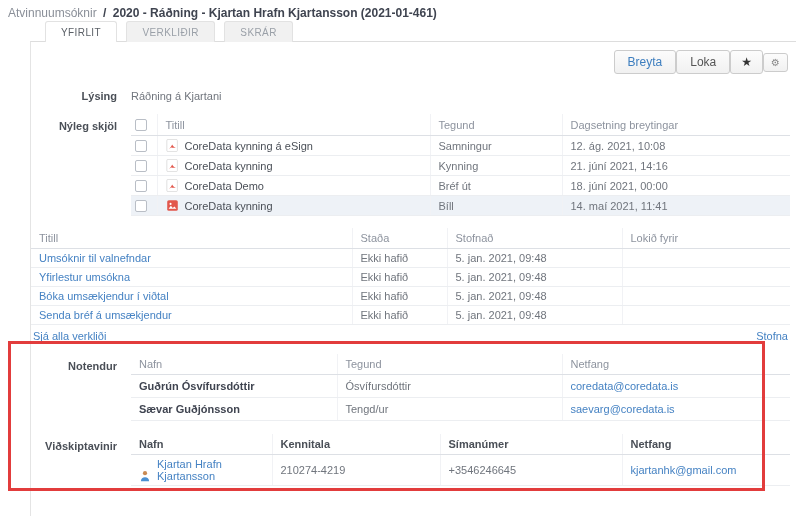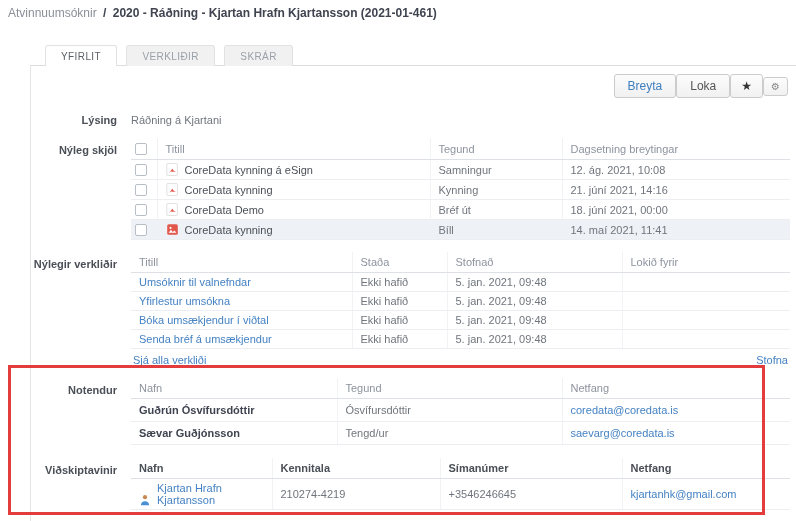--- a/index.html
+++ b/index.html
@@ -7,21 +7,21 @@
     font-family: "Liberation Sans", "DejaVu Sans", sans-serif; }
   body { position: relative; }
 
   
   .breadcrumb { padding: 6px 0 0 8px; font-size: 12px; color: #8a8f98; }
   .breadcrumb .bc-root { color: #8a8f98; cursor: pointer; }
   .breadcrumb .bc-sep { color: #3f4450; font-weight: bold; margin: 0 3px; }
   .breadcrumb .bc-current { color: #3f4450; font-weight: bold; }
 
   
-  .tabbar { margin: 24px 0 0 30px; position: relative; z-index: 2; padding-left: 15px; }
+  .tabbar { margin: 0 0 0 30px; position: relative; z-index: 2; padding-left: 15px; }
   .tab { display: inline-block; padding: 5px 15px 4px; font-size: 10px; letter-spacing: .4px;
     color: #9aa0a8; background: #f1f1f1; border: 1px solid #e2e2e2; border-bottom: none;
     border-radius: 3px 3px 0 0; margin-right: 5px; cursor: pointer; position: relative; top: 1px; }
   .tab.active { background: #fff; color: #5a5f66; }
 
   
   .panel { margin-left: 30px; border-top: 1px solid #ddd; border-left: 1px solid #e4e4e4;
     height: 475px; padding-top: 6px; position: relative; }
 
   
@@ -174,21 +174,20 @@
               </td>
           <td>Bíll</td>
           <td>14. maí 2021, 11:41</td>
         </tr>
       </tbody>
         </table>
     </div>
   </div>
 
   <div class="section">
-    <div class="section-label">Nýlegir verkliðir</div>
     <div class="section-body">
       <table>
         <colgroup>
             <col>
             <col style="width:95px">
             <col style="width:175px">
             <col style="width:168px">
           </colgroup>
         <tbody>
             <tr>

